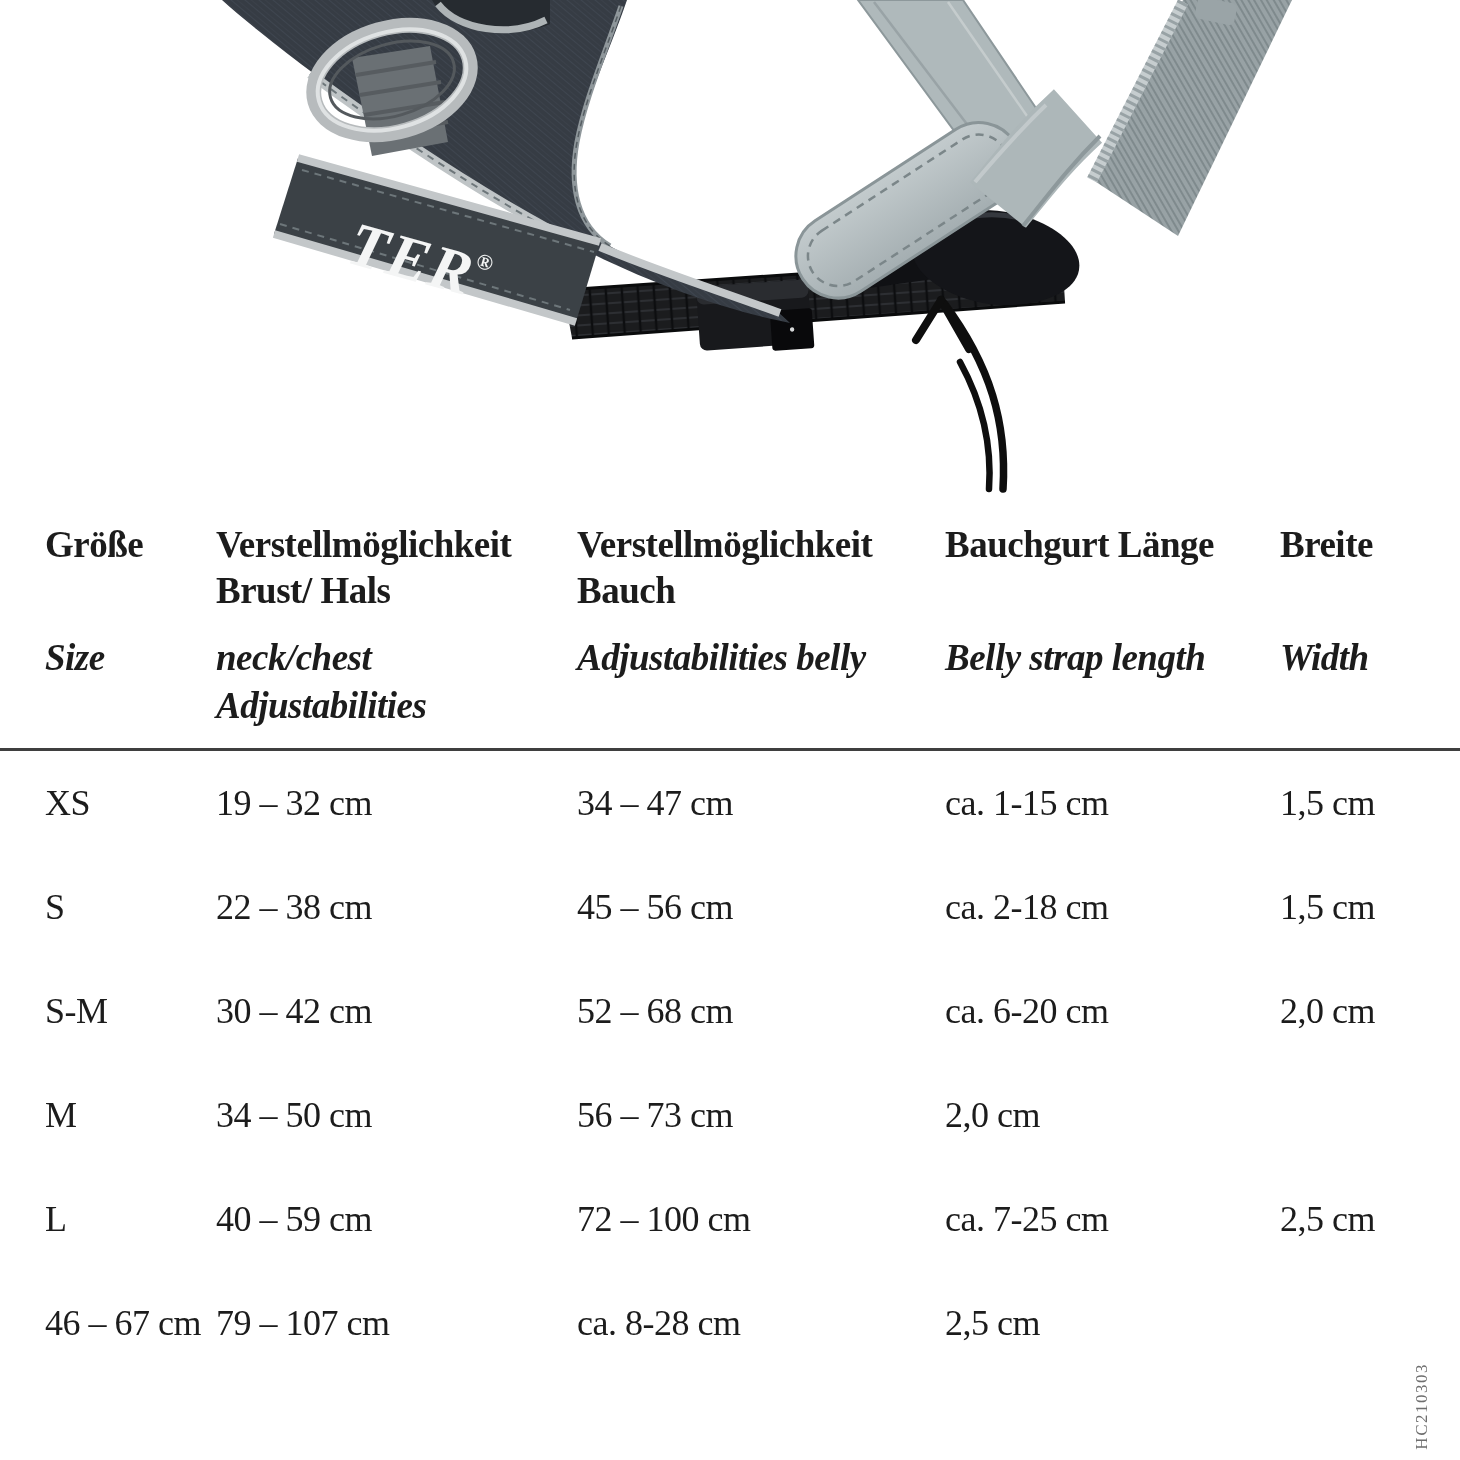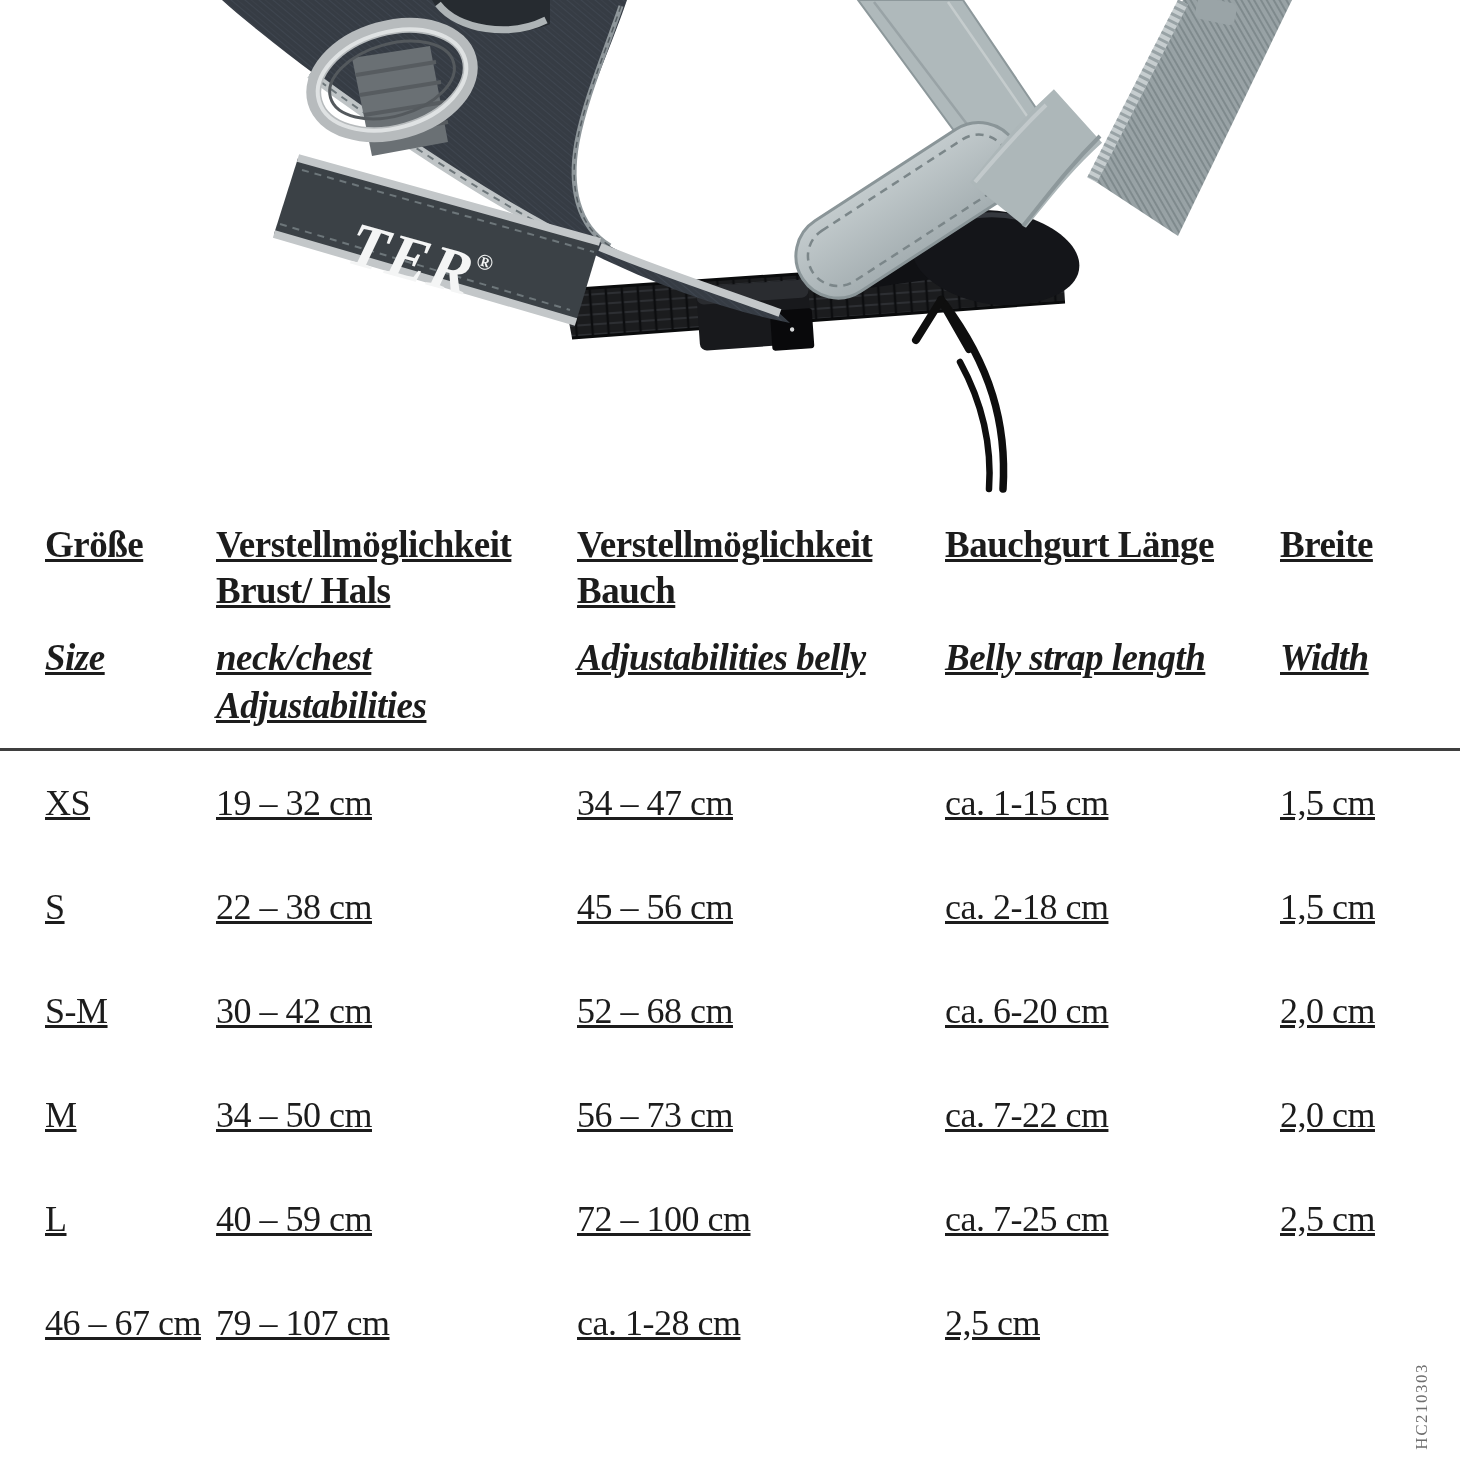--- a/index.html
+++ b/index.html
@@ -4,21 +4,21 @@
 <style>
   html,body { margin:0; padding:0; background:#ffffff; }
   .page {
     position:relative; width:1460px; height:1460px;
     background:#ffffff; overflow:hidden;
     font-family:"Liberation Serif", serif; color:#1c1c1c;
   }
   .photo { position:relative; width:1460px; height:500px; }
   .photo svg { display:block; }
 
-  .size-table { padding:22px 30px 0 45px;text-decoration:underline; }
+  .size-table { padding:22px 30px 0 45px; }
   .trow {
     display:grid;
     grid-template-columns:171px 361px 368px 335px 1fr;
     align-items:start;
   }
   .thead-de .cell { font-weight:bold; font-size:37px; line-height:46px; letter-spacing:-0.5px; }
   .thead-en { margin-top:20px; }
   .thead-en .cell { font-weight:bold; font-style:italic; font-size:37px; line-height:48px; letter-spacing:-0.5px; }
   .rule {
     border:none; border-top:3px solid #3f3f3f;
@@ -212,36 +212,35 @@
       <div class="cell">30 – 42 cm</div>
       <div class="cell">52 – 68 cm</div>
       <div class="cell">ca. 6-20 cm</div>
       <div class="cell">2,0 cm</div>
     </div>
 
     <div class="trow data">
       <div class="cell">M</div>
       <div class="cell">34 – 50 cm</div>
       <div class="cell">56 – 73 cm</div>
-      <div class="cell">ca. 7-22 cm</div>
       <div class="cell">2,0 cm</div>
     </div>
 
     <div class="trow data">
       <div class="cell">L</div>
       <div class="cell">40 – 59 cm</div>
       <div class="cell">72 – 100 cm</div>
       <div class="cell">ca. 7-25 cm</div>
       <div class="cell">2,5 cm</div>
     </div>
 
     <div class="trow data">
       <div class="cell">46 – 67 cm</div>
       <div class="cell">79 – 107 cm</div>
-      <div class="cell">ca. 1-28 cm</div>
+      <div class="cell">ca. 8-28 cm</div>
       <div class="cell">2,5 cm</div>
     </div>
 
   </div>
 
   <div class="article-code">HC210303</div>
 
 </div>
 
 </body></html>

